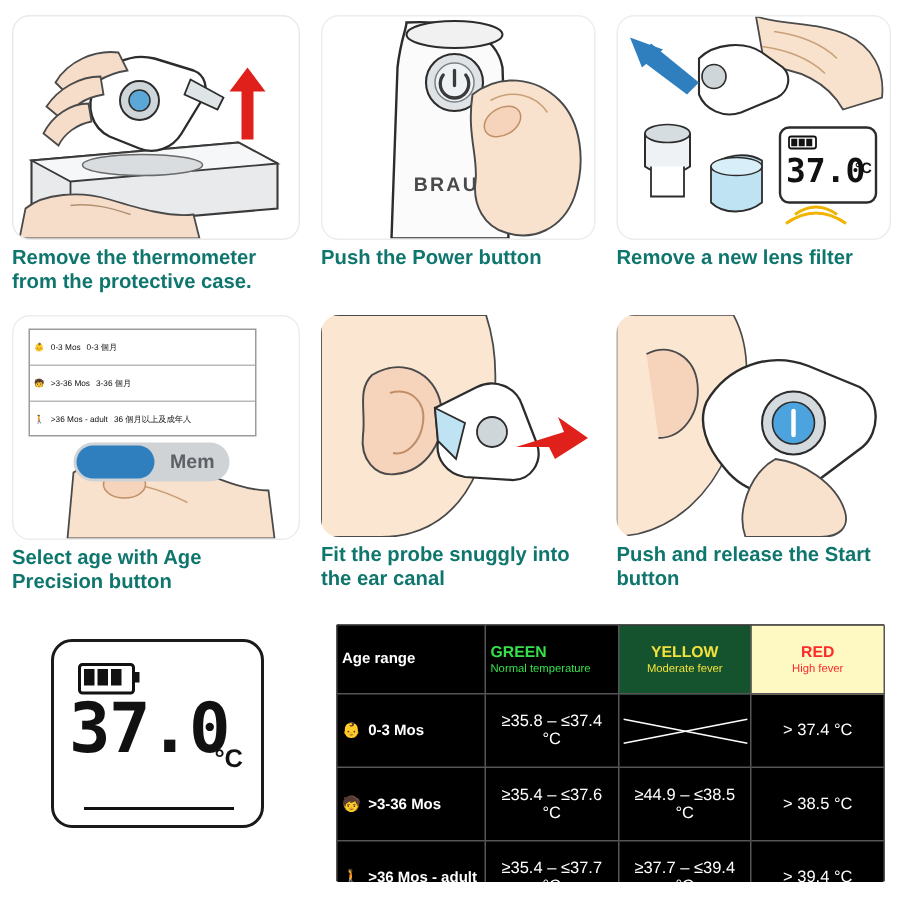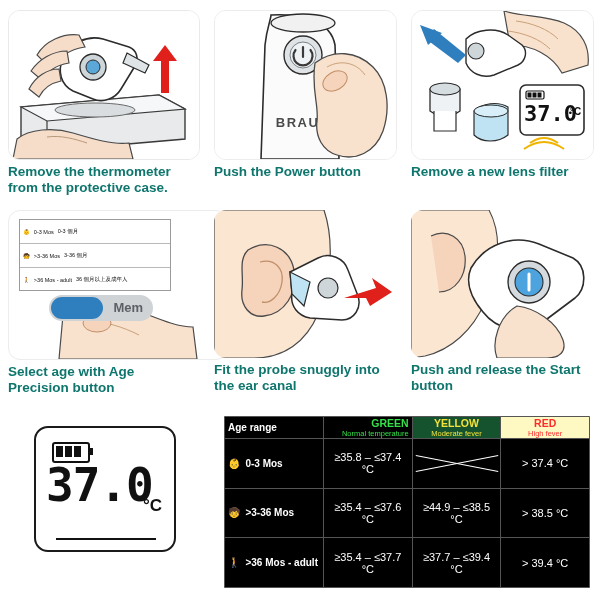--- a/index.html
+++ b/index.html
@@ -43,21 +43,21 @@
   
   .c1 .panel{background:#fefefe;border:1px solid #e9e9e9;}
 
   
   .c2 .panel{background:#ffffff;border:1px solid #ececec;}
 
   
   .c3 .panel{background:#ffffff;border:1px solid #ececec;}
 
   
-  .c4 .panel{background:#ffffff;border:1px solid #ececec;padding-left:28px;}
+  .c4 .panel{background:#ffffff;border:1px solid #ececec;}
 
   
   .lcdbox{
     position:absolute;left:26px;top:16px;width:138px;height:122px;
     background:#ffffff;border:2px solid #1a1a1a;border-radius:14px;
   }
   .lcd-batt{
     position:absolute;left:16px;top:14px;width:34px;height:17px;
     border:2px solid #111;border-radius:3px;background:#fff;
   }
@@ -86,25 +86,25 @@
     position:absolute;left:224px;top:416px;width:366px;height:172px;
     background:#000;border-radius:2px;overflow:hidden;
   }
   table.agetab{
     width:100%;height:100%;border-collapse:collapse;
     font-size:9px;color:#ffffff;
     table-layout:fixed;
   }
   table.agetab th,table.agetab td{
     border:1px solid #555;
-    padding:0 3px;
+    padding:12px 3px;
     vertical-align:middle;
   }
   .th-age{width:92px;text-align:left;font-size:10px;font-weight:700;background:#000;}
-  .th-green{background:#000;color:#36e04a;text-align:right;}
+  .th-green{background:#000;color:#36e04a;text-align:left;}
   .th-yellow{background:#14532d;color:#f4e23c;text-align:center;}
   .th-red{background:#fef9c3;color:#ff2a2a;text-align:center;}
   .th-green .big,.th-yellow .big,.th-red .big{display:block;font-size:10.5px;font-weight:700;}
   .th-green .sub,.th-yellow .sub,.th-red .sub{display:block;font-size:7.5px;font-weight:400;}
   td.val{text-align:center;font-size:11px;color:#fff;}
   td.agecell{font-size:10px;font-weight:700;color:#fff;}
   .agecell .row{display:flex;align-items:center;gap:5px;}
   .crossed{position:relative;}
   .crossed:before,.crossed:after{
     content:"";position:absolute;left:2px;right:2px;top:50%;height:1px;background:#fff;

